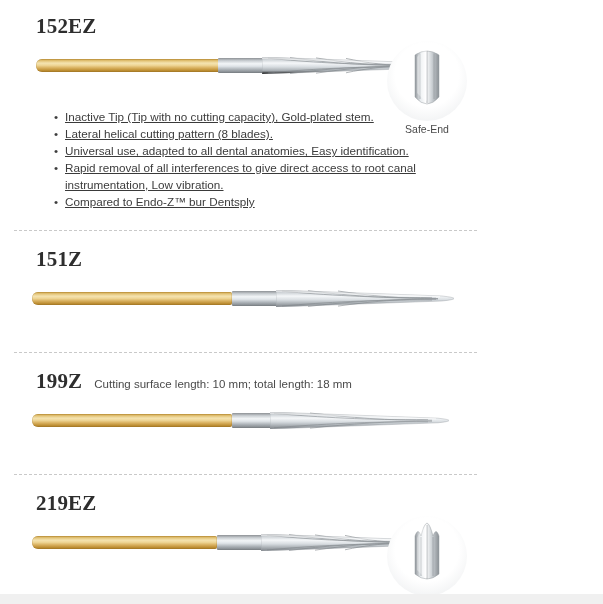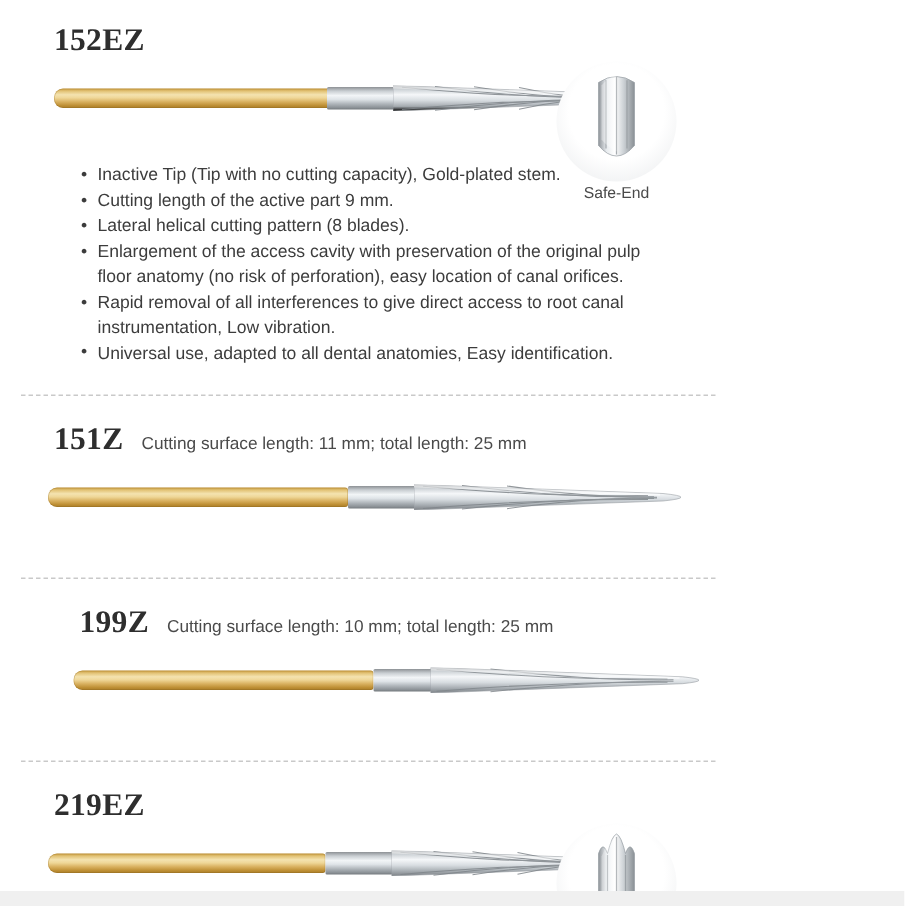--- a/index.html
+++ b/index.html
@@ -81,21 +81,21 @@
   }
   .flute {
     position: absolute;
     top: 12px;
     height: 17px;
   }
   .flute svg { display: block; }
 
   .tipbox {
     position: absolute;
-    right: 18px;
+    right: 2px;
     top: -4px;
     width: 96px;
     text-align: center;
   }
   .tipcircle {
     width: 80px;
     height: 80px;
     margin: 0 auto;
     border-radius: 50%;
     background: radial-gradient(circle at 50% 42%, #ffffff 0%, #ffffff 52%, #f3f4f5 76%, #e9eaec 100%);
@@ -105,20 +105,21 @@
     font-size: 10.5px;
     color: #4a4a4a;
     margin-top: 2px;
   }
 
   
   .bullets {
     margin: 4px 0 0 0;
     padding: 0 30px 0 40px;
     list-style: none;
+    text-decoration: underline;
   }
   .bullets li {
     position: relative;
     font-size: 11.7px;
     line-height: 1.42;
     color: #3c3c3c;
     padding-left: 11px;
     margin-bottom: 0.5px;
   }
   .bullets li::before {
@@ -208,34 +209,32 @@
             </g>
             <path d="M30,16 Q36,9 40,9 L40,60 Q34,57 30,52 Z" fill="#ffffff" opacity="0.32"></path>
           </svg>
         </div>
         <div class="tiplabel">Safe-End</div>
       </div>
     </div>
 
     <ul class="bullets">
       <li>Inactive Tip (Tip with no cutting capacity), Gold-plated stem.</li>
-      <li>Cutting length of the active part 9 mm.</li>
       <li>Lateral helical cutting pattern (8 blades).</li>
-      <li>Enlargement of the access cavity with preservation of the original pulp floor anatomy (no risk of perforation), easy location of canal orifices.</li>
+      <li>Universal use, adapted to all dental anatomies, Easy identification.</li>
       <li>Rapid removal of all interferences to give direct access to root canal instrumentation, Low vibration.</li>
-      <li>Universal use, adapted to all dental anatomies, Easy identification.</li>
+      <li>Compared to Endo-Z™ bur Dentsply</li>
     </ul>
   </div>
 
   <hr class="divider" style="margin-top:19px;">
 
   <div class="product" style="padding-top:18px;">
     <div class="head-row">
       <span class="prod-code">151Z</span>
-      <span class="prod-spec">Cutting surface length: 11 mm; total length: 25 mm</span>
     </div>
 
     <div class="bur-wrap" style="height:52px;">
       <div class="bur">
         <div class="shank" style="left:10px;width:200px;"></div>
         <div class="collar" style="left:210px;width:48px;"></div>
         <div class="flute" style="left:254px;width:190px;">
           <svg width="190" height="17" viewBox="0 0 190 17">
             <defs>
               <linearGradient id="steelg2" x1="0" y1="0" x2="0" y2="1">
@@ -258,24 +257,24 @@
             </g>
             <path d="M0,0 L164,6.1 L164,7.5 L0,2 Z" fill="#ffffff" opacity="0.55"></path>
           </svg>
         </div>
       </div>
     </div>
   </div>
 
   <hr class="divider" style="margin-top:22px;">
 
-  <div class="product" style="padding-top:18px;margin-left:17px;">
+  <div class="product" style="padding-top:18px;">
     <div class="head-row">
       <span class="prod-code">199Z</span>
-      <span class="prod-spec">Cutting surface length: 10 mm; total length: 25 mm</span>
+      <span class="prod-spec">Cutting surface length: 10 mm; total length: 18 mm</span>
     </div>
 
     <div class="bur-wrap" style="height:52px;">
       <div class="bur">
         <div class="shank" style="left:10px;width:200px;"></div>
         <div class="collar" style="left:210px;width:42px;"></div>
         <div class="flute" style="left:248px;width:190px;">
           <svg width="190" height="17" viewBox="0 0 190 17">
             <defs>
               <linearGradient id="steelg3" x1="0" y1="0" x2="0" y2="1">

